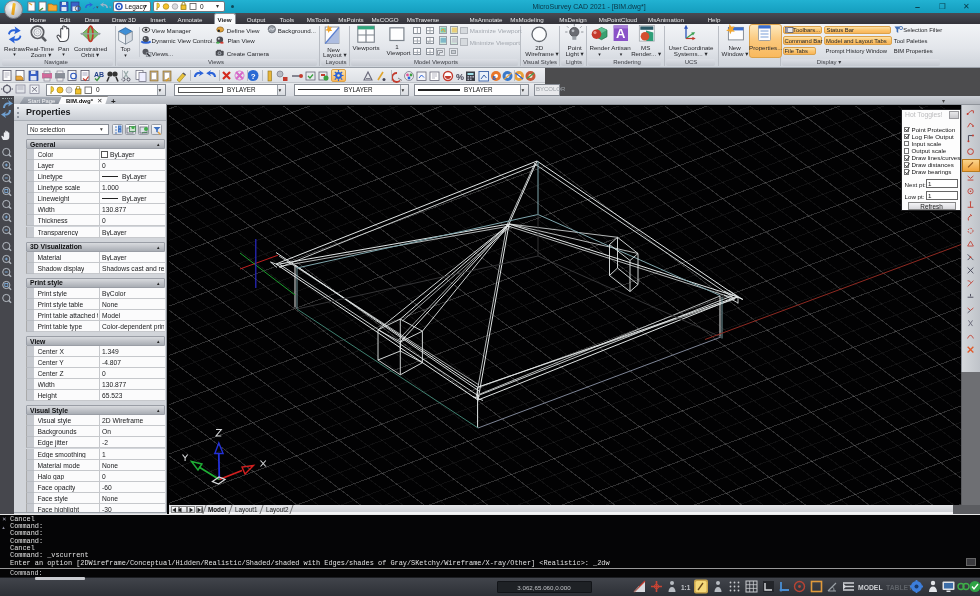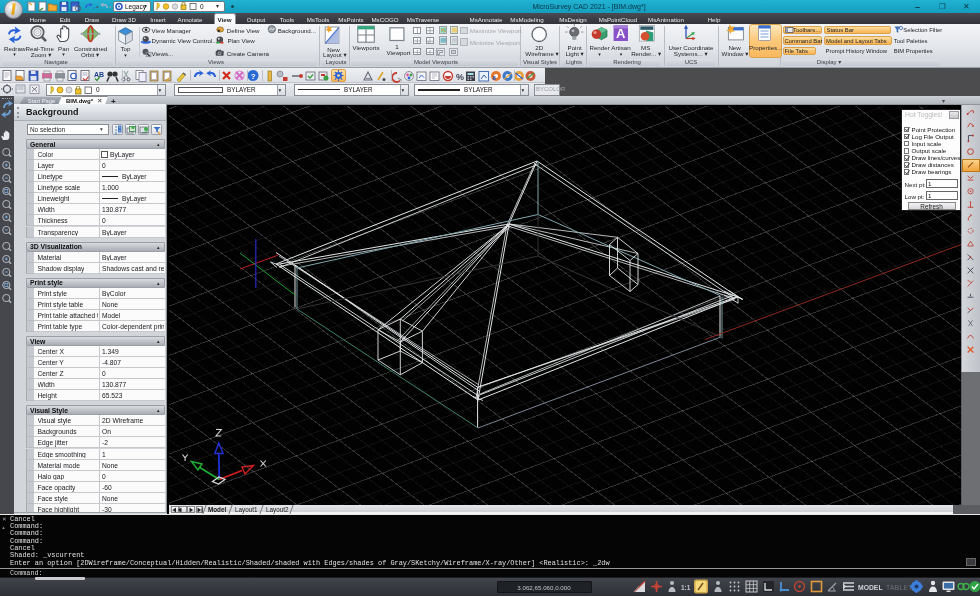--- a/index.html
+++ b/index.html
@@ -505,21 +505,21 @@
     <path d="M4.8 176h3" stroke="#7fb0e0" stroke-width="0.9"></path>
     <circle cx="6.3" cy="189" r="3.6" fill="none" stroke="#b4bac2" stroke-width="1"></circle>
     <path d="M8.8 191.5 l2.3 2.3" stroke="#b4bac2" stroke-width="1.4"></path>
     <rect x="4.8" y="187.5" width="3" height="3" fill="none" stroke="#7fb0e0" stroke-width="0.8"></rect>
     <circle cx="6.3" cy="202" r="3.6" fill="none" stroke="#b4bac2" stroke-width="1"></circle>
     <path d="M8.8 204.5 l2.3 2.3" stroke="#b4bac2" stroke-width="1.4"></path>
   </svg>
 <div class="ab" style="left:14px;top:104px;width:153px;height:409px;background:#d2d5da;border-right:1px solid #8f949b;overflow:hidden;"></div>
 <div class="ab" style="left:14px;top:104px;width:152px;height:17px;background:linear-gradient(#f0f2f5,#c8ccd3);border-bottom:1px solid #aaafb6;"></div>
 <div class="ab" style="left:17px;top:107px;width:3px;height:11px;border-left:2px dotted #9096a0;"></div>
-<div class="ab" style="left:26px;top:106.5px;font-size:9px;line-height:10px;color:#17181b;white-space:nowrap;font-weight:bold">Background</div>
+<div class="ab" style="left:26px;top:106.5px;font-size:9px;line-height:10px;color:#17181b;white-space:nowrap;font-weight:bold">Properties</div>
 <div class="ab" style="left:26.5px;top:124px;width:82px;height:10.5px;background:#fff;border:1px solid #878c94;"></div>
 <div class="ab" style="left:30px;top:125.8px;font-size:6.4px;line-height:7.4px;color:#222;white-space:nowrap;">No selection</div>
 <div class="ab" style="left:100px;top:126px;font-size:5.5px;line-height:6.5px;color:#444;white-space:nowrap;">▾</div>
 <div class="ab" style="left:112px;top:123.5px;width:11px;height:11.5px;background:linear-gradient(#fafbfc,#dcdfe5);border:1px solid #989da5;border-radius:1.5px;"></div>
 <div class="ab" style="left:124.5px;top:123.5px;width:11px;height:11.5px;background:linear-gradient(#fafbfc,#dcdfe5);border:1px solid #989da5;border-radius:1.5px;"></div>
 <div class="ab" style="left:137.5px;top:123.5px;width:11px;height:11.5px;background:linear-gradient(#fafbfc,#dcdfe5);border:1px solid #989da5;border-radius:1.5px;"></div>
 <div class="ab" style="left:150.5px;top:123.5px;width:11px;height:11.5px;background:linear-gradient(#fafbfc,#dcdfe5);border:1px solid #989da5;border-radius:1.5px;"></div>
 <svg class="ab" style="left:112px;top:123.5px" width="50" height="12" viewBox="0 0 50 12">
 <g stroke="#3a6fc0" stroke-width="0.9" fill="none">
       <path d="M3 3h2M3 6h2M3 9h2"></path>
@@ -928,21 +928,21 @@
 <div class="ab" style="left:204px;top:505px;width:1px;height:9px;background:#777;transform:skewX(-20deg)"></div>
 <div class="ab" style="left:229.5px;top:505px;width:1px;height:9px;background:#777;transform:skewX(-20deg)"></div>
 <div class="ab" style="left:260.5px;top:505px;width:1px;height:9px;background:#777;transform:skewX(-20deg)"></div>
 <div class="ab" style="left:291px;top:505px;width:1px;height:9px;background:#777;transform:skewX(-20deg)"></div>
 <div class="ab" style="left:0px;top:514px;width:980px;height:63px;background:#050506;border-top:1px solid #e8e8e8;"></div>
 <div class="ab" style="left:10px;top:515.7px;font-size:6.9px;line-height:7.9px;color:#e0e0e0;white-space:nowrap;font-family:'Liberation Mono',monospace;">Cancel</div>
 <div class="ab" style="left:10px;top:523.0px;font-size:6.9px;line-height:7.9px;color:#e0e0e0;white-space:nowrap;font-family:'Liberation Mono',monospace;">Command:</div>
 <div class="ab" style="left:10px;top:530.3px;font-size:6.9px;line-height:7.9px;color:#e0e0e0;white-space:nowrap;font-family:'Liberation Mono',monospace;">Command:</div>
 <div class="ab" style="left:10px;top:537.5999999999999px;font-size:6.9px;line-height:7.9px;color:#e0e0e0;white-space:nowrap;font-family:'Liberation Mono',monospace;">Command:</div>
 <div class="ab" style="left:10px;top:544.8999999999999px;font-size:6.9px;line-height:7.9px;color:#e0e0e0;white-space:nowrap;font-family:'Liberation Mono',monospace;">Cancel</div>
-<div class="ab" style="left:10px;top:552.1999999999998px;font-size:6.9px;line-height:7.9px;color:#e0e0e0;white-space:nowrap;font-family:'Liberation Mono',monospace;">Shaded: _vscurrent</div>
+<div class="ab" style="left:10px;top:552.1999999999998px;font-size:6.9px;line-height:7.9px;color:#e0e0e0;white-space:nowrap;font-family:'Liberation Mono',monospace;">Command: _vscurrent</div>
 <div class="ab" style="left:10px;top:559.4999999999998px;font-size:6.9px;line-height:7.9px;color:#e0e0e0;white-space:nowrap;font-family:'Liberation Mono',monospace;">Enter an option [2DWireframe/Conceptual/Hidden/Realistic/Shaded/shaded with Edges/shades of Gray/SKetchy/Wireframe/X-ray/Other] &lt;Realistic&gt;: _2dw</div>
 <div class="ab" style="left:2px;top:515.5px;font-size:5.5px;line-height:6.5px;color:#aab;white-space:nowrap;">✕</div>
 <div class="ab" style="left:2.2px;top:524px;font-size:5px;line-height:6px;color:#889;white-space:nowrap;">▴</div>
 <div class="ab" style="left:0px;top:567.5px;width:980px;height:1px;background:#9a9a9a;"></div>
 <div class="ab" style="left:10px;top:569.8px;font-size:6.8px;line-height:7.8px;color:#d8d8d8;white-space:nowrap;font-family:'Liberation Mono',monospace">Command:</div>
 <div class="ab" style="left:966px;top:558px;width:10px;height:8px;background:#3a3a3e;border:1px solid #666;"></div>
 <div class="ab" style="left:0px;top:577px;width:980px;height:19px;background:linear-gradient(#41444b,#2d3036);border-top:1px solid #1c1e22;"></div>
 <div class="ab" style="left:35px;top:576.5px;width:50px;height:3.5px;background:#c9cbd0;border-radius:1px;"></div>
 <div class="ab" style="left:497px;top:581px;width:95px;height:11.5px;background:#1e2125;border:1px solid #121418;border-radius:1px;"></div>
 <div class="ab" style="left:544px;top:583.5px;font-size:6.2px;line-height:7.2px;color:#c2c4c8;white-space:nowrap;transform:translateX(-50%);">3.062,65.060,0.000</div>

